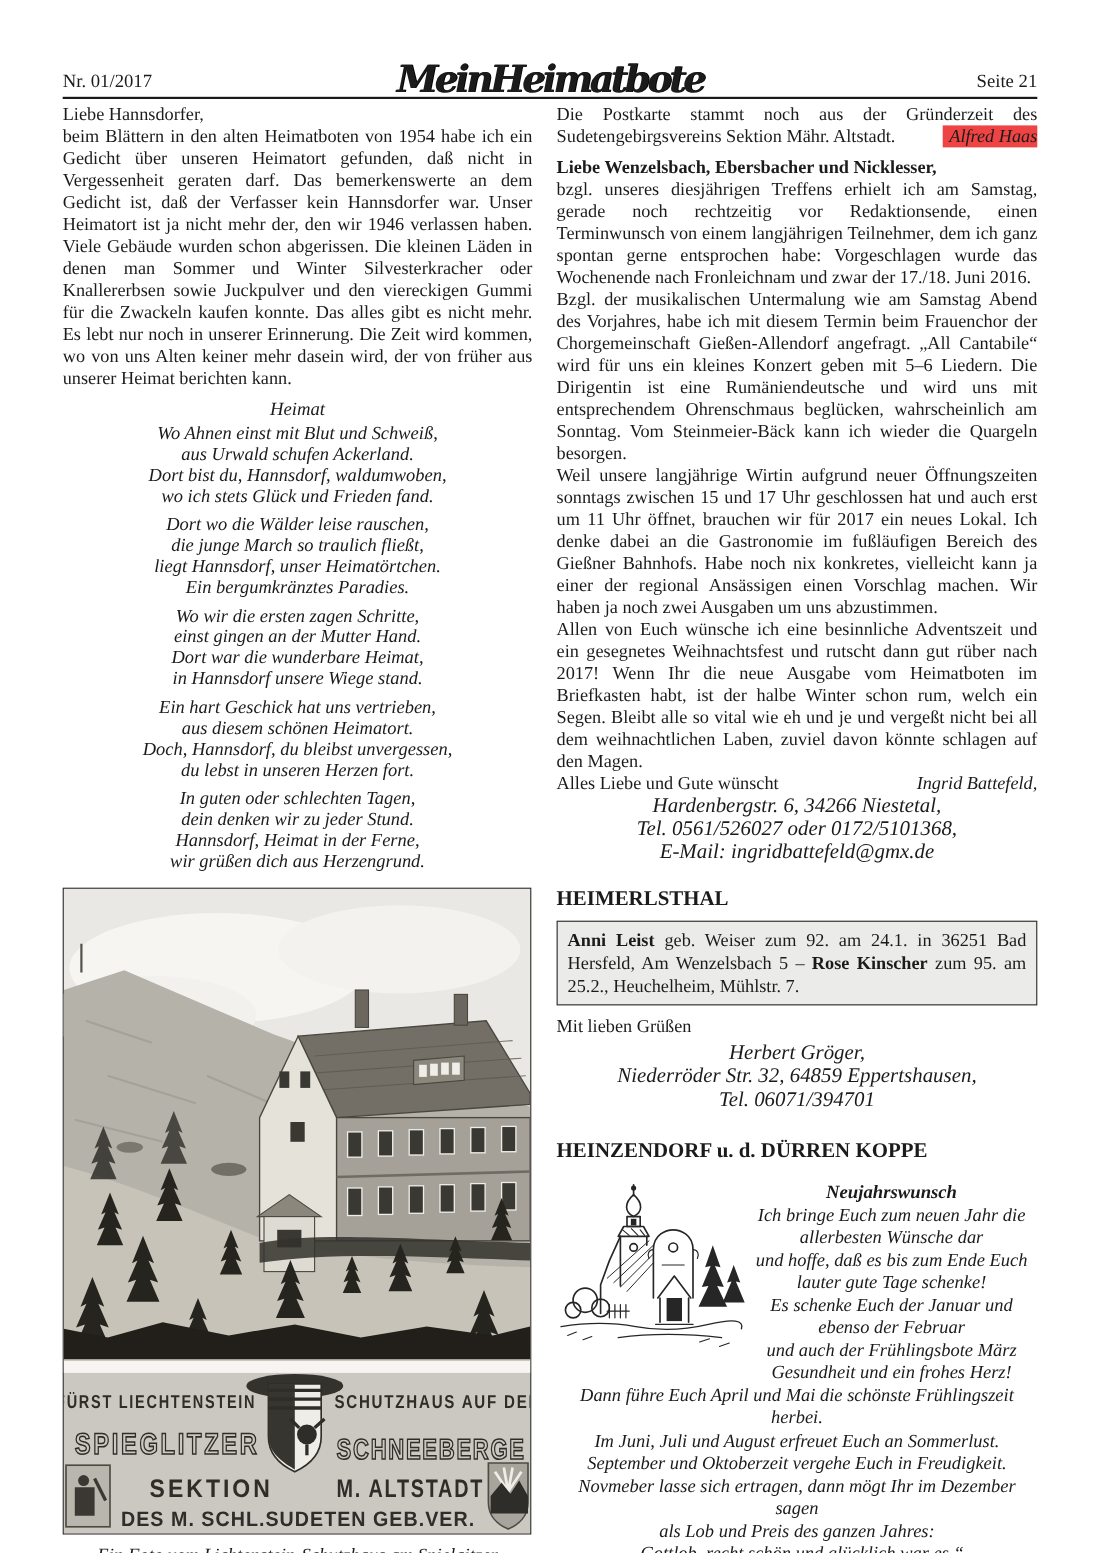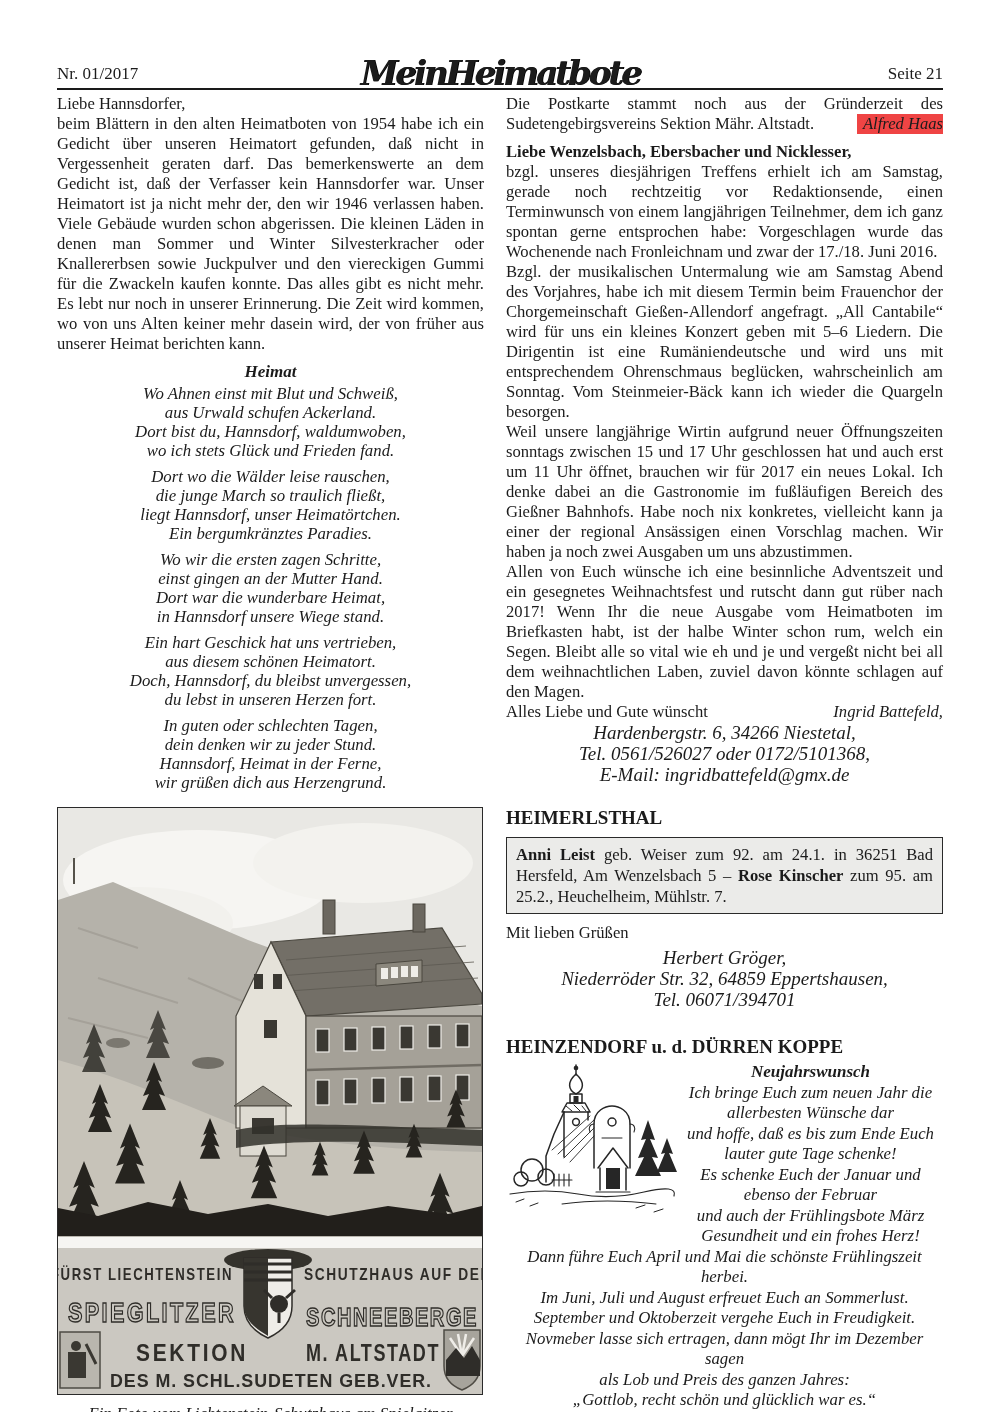--- a/index.html
+++ b/index.html
@@ -23,36 +23,36 @@
     border-top:2.5px solid #1a1a1a;box-shadow:0 3px 0 -1px #9a9a9a;}
   
   .colL{position:absolute;left:57px;top:94px;width:427px;}
   .colR{position:absolute;left:506px;top:94px;width:437px;}
   .just{font-size:16.6px;line-height:20px;text-align:justify;margin:0;}
   .pre{white-space:pre-line;}
   b,.bold{font-weight:bold;}
   .it{font-style:italic;}
   
   .poem{margin-top:8px;text-align:center;font-style:italic;font-size:16.8px;line-height:19px;}
-  .poem-title{font-weight:bold;font-size:17px;margin-bottom:3px;}
+  .poem-title{font-weight:normal;font-size:17px;margin-bottom:3px;}
   .stanza{margin-bottom:7px;}
   
   .photo{margin-top:15px;width:424px;border:1.5px solid #2a2a2a;background:#e9e8e4;}
   .photo svg{display:block;}
   .photo-gap{height:11px;background:#f6f5f2;border-top:1px solid #b9b6ae;}
   .photo-caption{margin-top:9px;text-align:center;font-style:italic;font-size:17px;}
   
   .note{position:relative;}
   .note-author{position:absolute;right:0;bottom:0;font-style:italic;background:#ef4444;padding-left:6px;}
   .sec-head{font-weight:bold;font-size:19px;margin:0;}
   .sig-row{display:flex;justify-content:space-between;font-size:16.6px;line-height:20px;}
   .sig-right{text-align:center;font-style:italic;font-size:19px;line-height:21px;}
   .gbox{border:1.5px solid #2a2a2a;background:#ebebe9;padding:6px 9px;margin:8px 0 9px 0;
         font-size:16.6px;line-height:21px;text-align:justify;}
-  .nj-row{display:flex;align-items:flex-start;margin-top:4px;}
+  .nj-row{display:flex;align-items:flex-start;margin-top:16px;}
   .nj-poem{flex:1;text-align:center;font-style:italic;font-size:16.8px;line-height:20.5px;}
   .nj-title{font-weight:bold;font-size:17px;}
   .nj-wide{text-align:center;font-style:italic;font-size:16.8px;line-height:20.5px;}
   .mt4{margin-top:4px;} .mt8{margin-top:8px;}
   .mt16{margin-top:16px;} .mt22{margin-top:22px;} .mt26{margin-top:26px;}
 </style>
 </head>
 <body>
 
 <div class="page">

